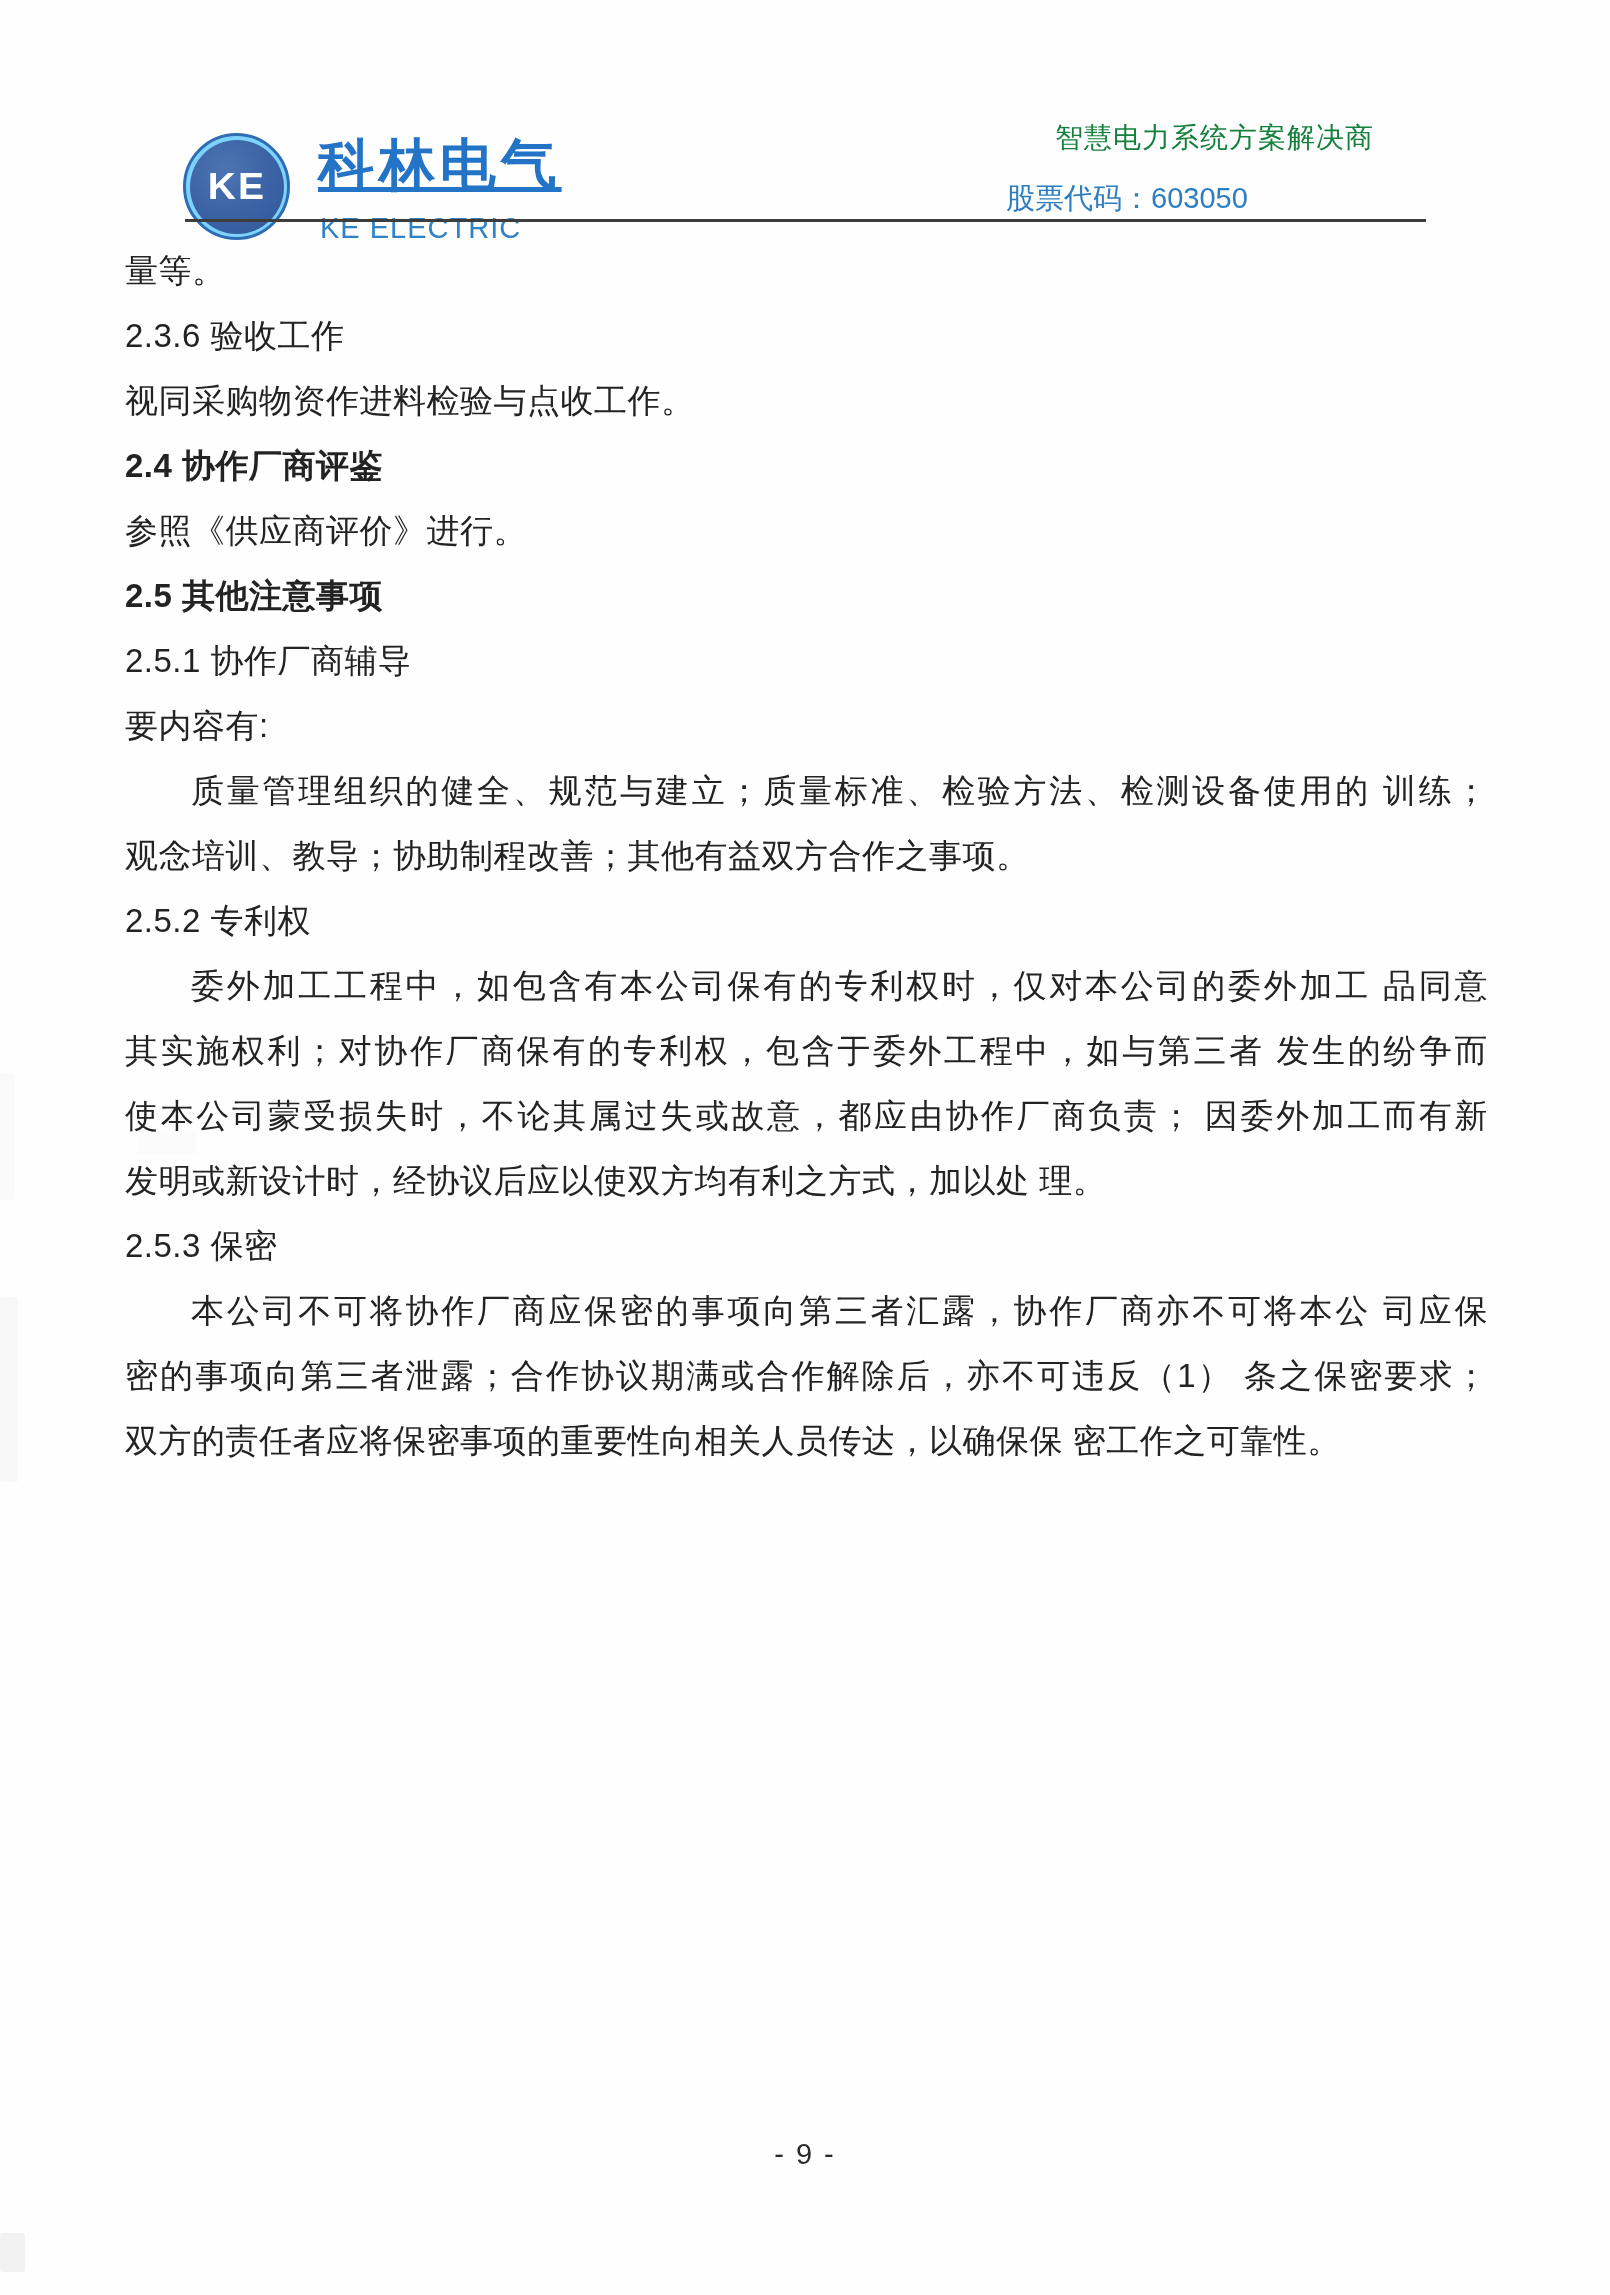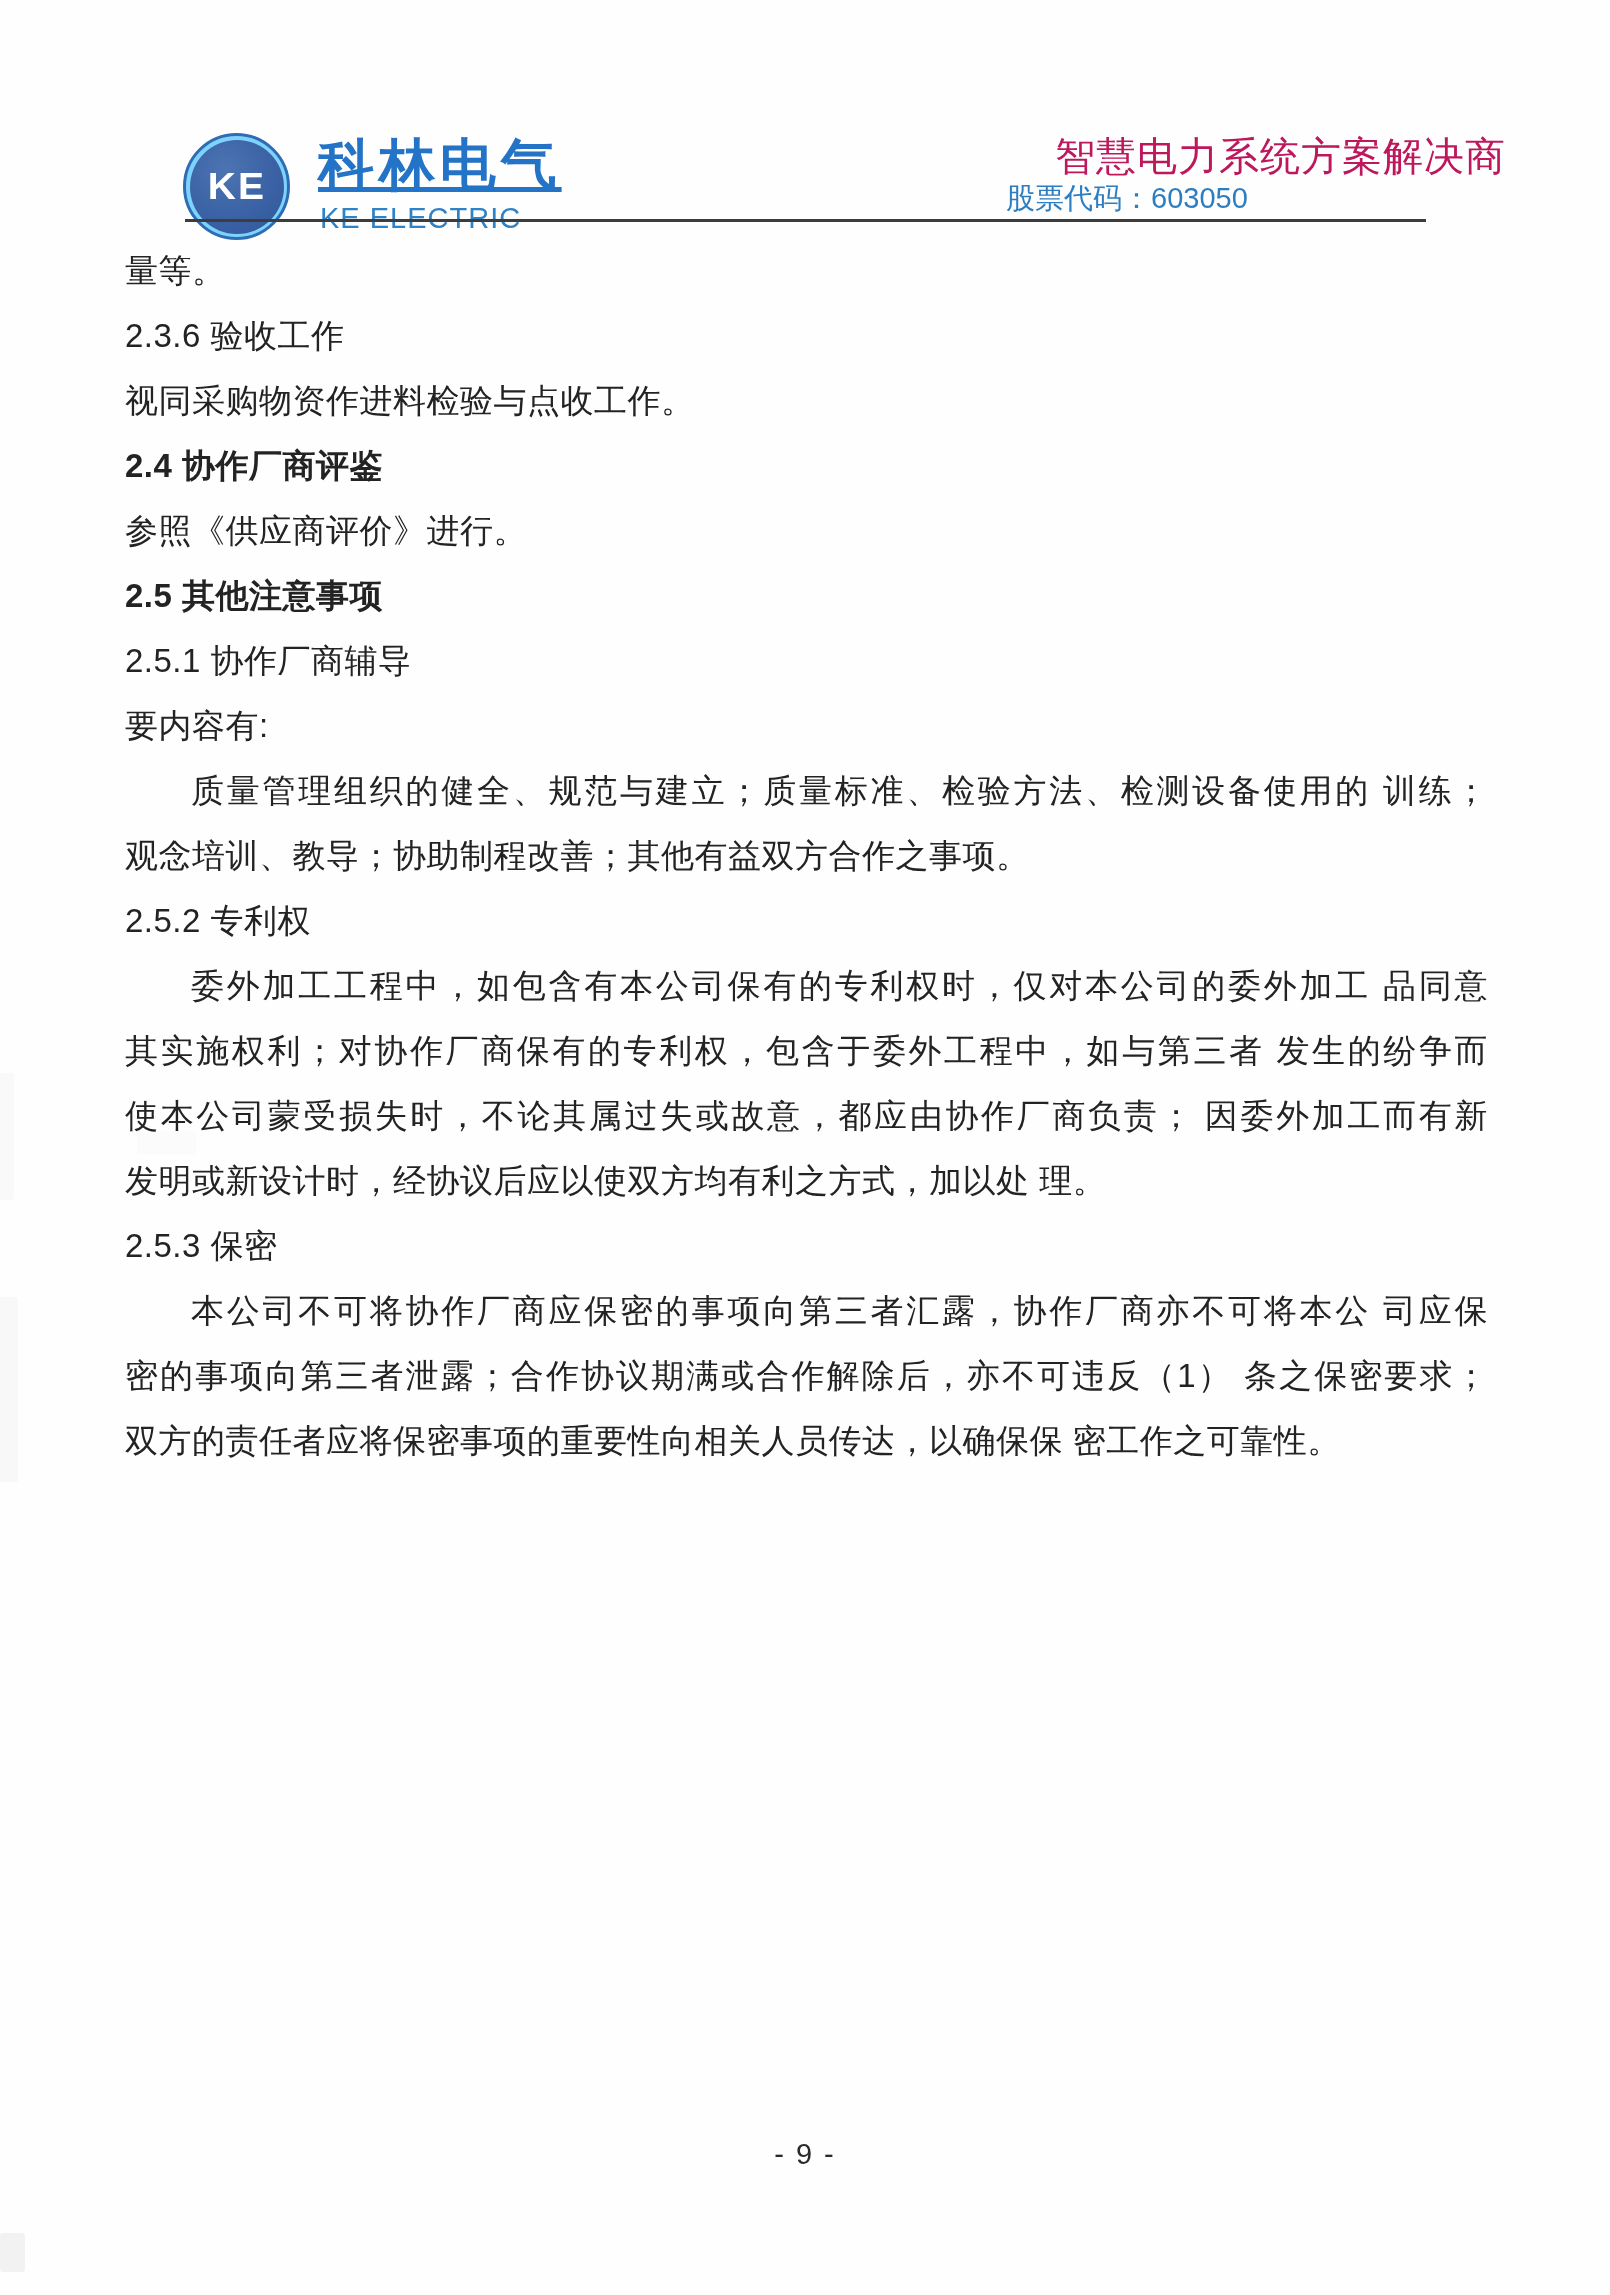--- a/index.html
+++ b/index.html
@@ -33,27 +33,27 @@
     color:#ffffff;font-size:39px;font-weight:bold;letter-spacing:2px;
     transform:scaleY(0.95);
   }
   .logo-cn{
     position:absolute;left:318px;top:137px;
     font-size:56px;font-weight:bold;color:#2373c6;letter-spacing:4.9px;
     line-height:1;
     text-decoration:underline;
   }
   .logo-en{
-    position:absolute;left:320px;top:204px;
+    position:absolute;left:320px;top:214px;
     font-size:29px;color:#2f82c5;letter-spacing:1px;
     line-height:1;
   }
   .tagline{
-    position:absolute;left:1055px;top:136px;
-    font-size:40px;color:#be185d;letter-spacing:1px;line-height:1;
+    position:absolute;left:1055px;top:124px;
+    font-size:28px;color:#15803d;letter-spacing:1px;line-height:1;
   }
   .stock{
     position:absolute;left:1006px;top:184px;
     font-size:29px;color:#2d7ec1;line-height:1;
   }
   .header-rule{
     position:absolute;left:185px;top:219px;
     width:1241px;height:2.9px;background:#3d3d3d;
   }
   

